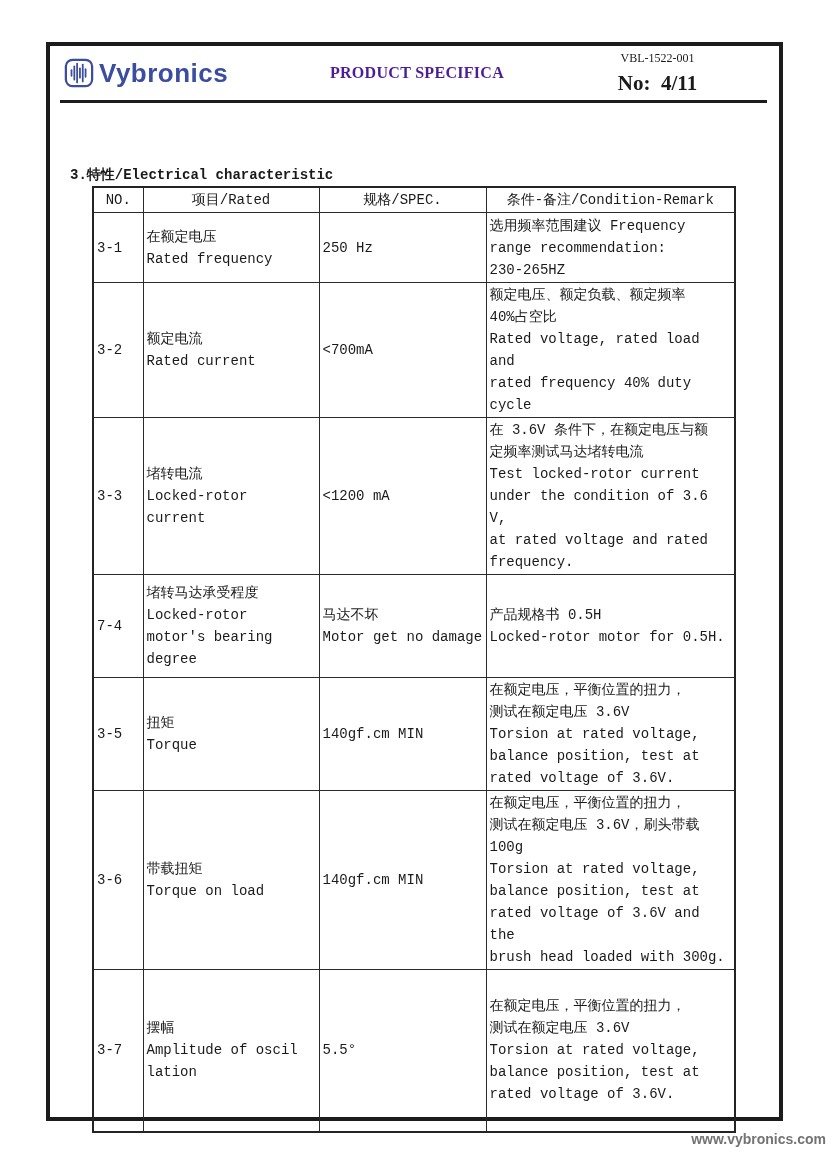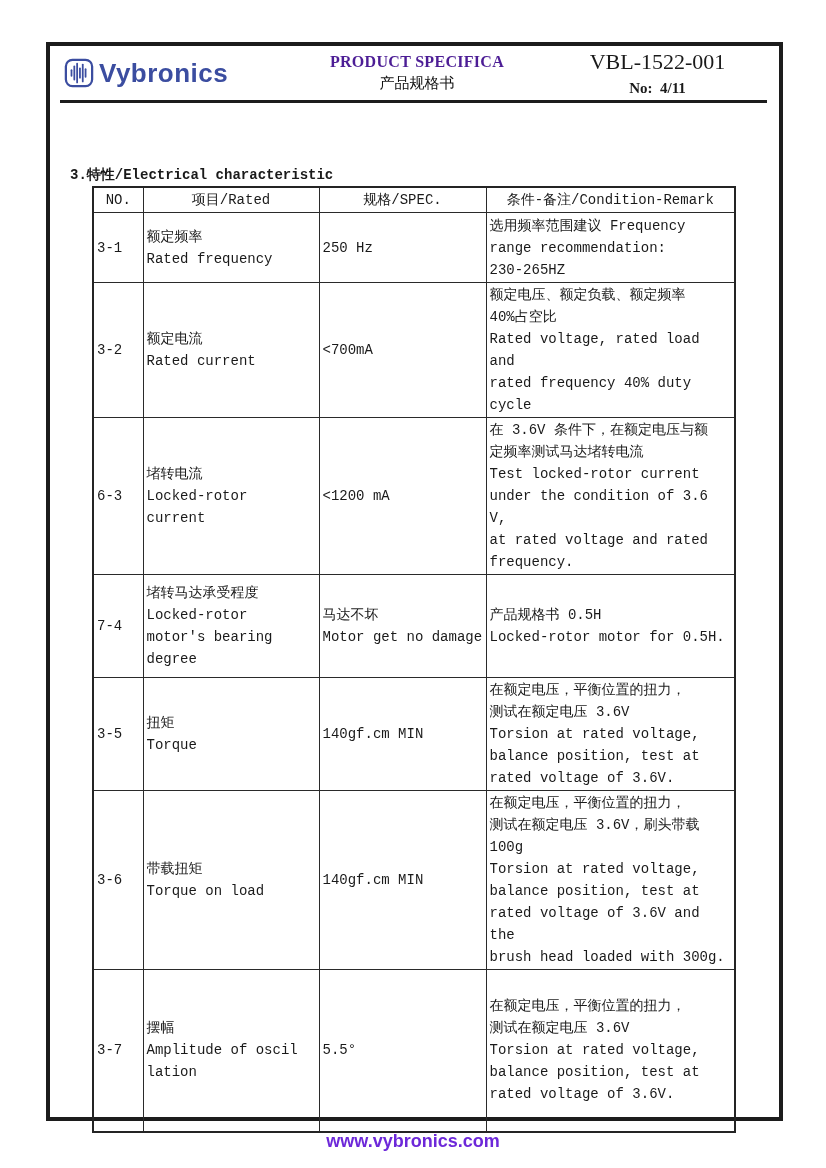--- a/index.html
+++ b/index.html
@@ -11,40 +11,40 @@
   .header{display:flex;align-items:center;padding:7px 14px 5px 14px;height:40px;}
   .logo{display:flex;align-items:center;gap:5px;width:220px;}
   .logo svg{display:block;}
   .logo-text{font-family:Liberation Sans, sans-serif;font-weight:bold;
              font-size:26px;color:#3b4da0;letter-spacing:0.5px;}
   .header-center{flex:1;text-align:center;}
   .title-en{font-family:"Liberation Serif","DejaVu Serif",serif;font-weight:bold;
             font-size:16px;letter-spacing:0.3px;color:#4c1d95;}
   .title-cn{font-size:15px;margin-top:3px;color:#111;}
   .header-right{width:215px;text-align:center;font-family:"Liberation Serif","DejaVu Serif",serif;}
-  .doc-number{font-size:22px;}
-  .page-no{font-size:15px;font-weight:bold;margin-top:5px;text-align:center;}
+  .doc-number{font-size:12px;}
+  .page-no{font-size:21px;font-weight:bold;margin-top:5px;text-align:center;}
   .header-rule{height:3px;background:#1c1c1c;margin:2px 12px 0 10px;}
   
   .content{padding:0;}
   .section-title{margin:63px 0 2px 20px;font-size:14px;font-weight:bold;}
   table{border-collapse:collapse;margin-left:42px;width:642px;table-layout:fixed;
         border:2px solid #242424;}
   th,td{border:1.5px solid #2a2a2a;padding:1px 3px;vertical-align:middle;
         font-weight:normal;font-size:14px;line-height:22px;
         box-sizing:border-box;overflow:hidden;}
   .ml{white-space:pre-line;}
   td.remark.left{text-align:left;}
   tr.hr{height:24px;}
   tr.r1{height:70px;} tr.r2{height:88px;} tr.r3{height:134px;} tr.r4{height:103px;}
   tr.r5{height:107px;} tr.r6{height:178px;} tr.r7{height:162px;}
   
-  .footer{position:absolute;left:0;right:0;top:1131px;text-align:center;
+  .footer{position:absolute;left:0;right:0;top:1131px;text-align:right;
           font-family:"Liberation Sans","DejaVu Sans",sans-serif;font-weight:bold;
-          font-size:18px;color:#6d28d9;}
+          font-size:14px;color:#737373;}
 </style>
 </head>
 <body>
 
 <div class="page">
   <div class="frame">
 
     <div class="header">
       <div class="logo">
         <span>
@@ -57,21 +57,20 @@
               <line x1="17" y1="11" x2="17" y2="21"></line>
               <line x1="20" y1="7" x2="20" y2="25"></line>
               <line x1="23" y1="12" x2="23" y2="20"></line>
             </g>
           </svg>
         </span>
         <span class="logo-text">Vybronics</span>
       </div>
       <div class="header-center">
         <div class="title-en">PRODUCT SPECIFICA</div>
-        <div class="title-cn">产品规格书</div>
       </div>
       <div class="header-right">
         <div class="doc-number">VBL-1522-001</div>
         <div class="page-no"><span>No:</span>&nbsp; <span>4/11</span></div>
       </div>
     </div>
     <div class="header-rule"></div>
 
     <div class="content">
       <div class="section-title">3.特性/Electrical characteristic</div>
@@ -87,39 +86,39 @@
           <tr class="hr">
             <th>NO.</th>
             <th>项目/Rated</th>
             <th>规格/SPEC.</th>
             <th>条件-备注/Condition-Remark</th>
           </tr>
         </thead>
         <tbody>
           <tr class="r1">
             <td class="no">3-1</td>
-            <td class="item ml">额定频率
+            <td class="item ml">在额定电压
 Rated frequency</td>
             <td class="spec ml">250 Hz</td>
             <td class="remark ml">选用频率范围建议 Frequency
 range recommendation:
 230-265HZ</td>
           </tr>
           <tr class="r2">
             <td class="no">3-2</td>
             <td class="item ml">额定电流
 Rated current</td>
             <td class="spec ml">&lt;700mA</td>
             <td class="remark ml left">额定电压、额定负载、额定频率
 40%占空比
 Rated voltage, rated load and
 rated frequency 40% duty cycle</td>
           </tr>
           <tr class="r3">
-            <td class="no">6-3</td>
+            <td class="no">3-3</td>
             <td class="item ml">堵转电流
 Locked-rotor
 current</td>
             <td class="spec ml">&lt;1200 mA</td>
             <td class="remark ml">在 3.6V 条件下，在额定电压与额
 定频率测试马达堵转电流
 Test locked-rotor current
 under the condition of 3.6 V,
 at rated voltage and rated
 frequency.</td>

